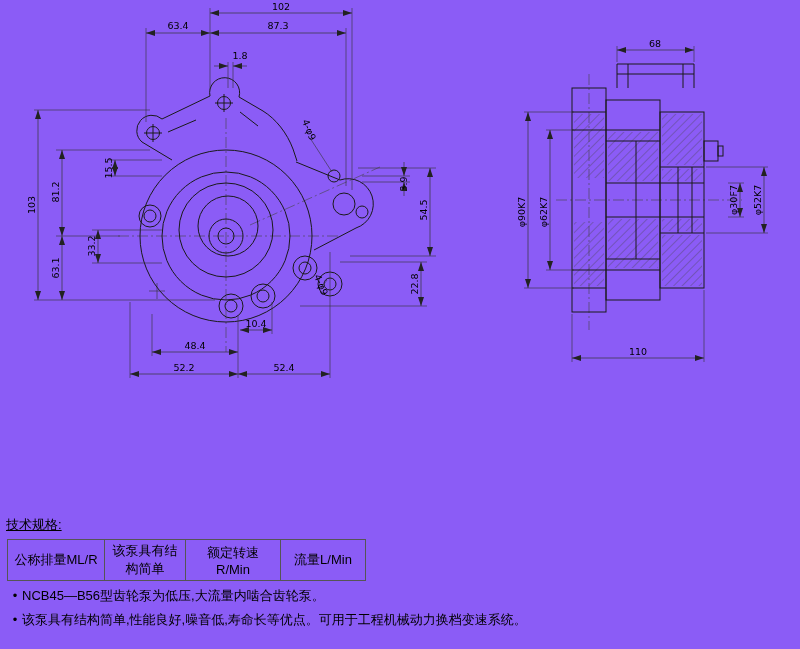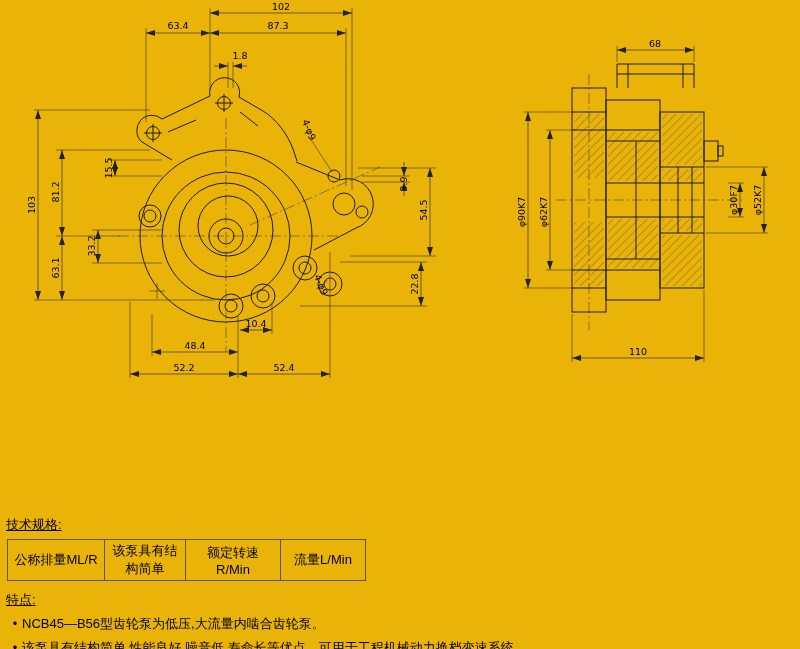--- a/index.html
+++ b/index.html
@@ -1,17 +1,17 @@
 <!DOCTYPE html>
 <html><head>
 <meta charset="utf-8">
 <style>
   html,body{margin:0;padding:0;background:#fff;}
   body{font-family:"Liberation Sans",sans-serif;color:#000;}
-  .page{width:800px;height:649px;background:#eab308;position:relative;overflow:hidden;}
+  .page{width:800px;height:649px;background:#8b5cf6;position:relative;overflow:hidden;}
   
   svg{display:block;}
   .out{fill:none;stroke:#1a1a1a;stroke-width:1;}
   .ext line{stroke:#333;stroke-width:0.6;}
   .dim line{stroke:#333;stroke-width:0.7;}
   .cl line{stroke:#444;stroke-width:0.6;stroke-dasharray:11 3 2 3;}
   .dt text{font-size:9.5px;fill:#000;text-anchor:middle;font-family:"DejaVu Sans",sans-serif;}
   .hatchg rect{fill:url(#hatchp);stroke:none;}
   
   .bottom{padding:2px 6px 0 6px;font-size:13px;}
@@ -260,21 +260,20 @@
       <tbody>
           <tr>
         <th class="c1">公称排量ML/R</th>
         <th class="c2">该泵具有结构简单</th>
         <th class="c3">额定转速R/Min</th>
         <th class="c4">流量L/Min</th>
       </tr>
     </tbody>
       </table>
 
-    <div class="sec-title" style="margin-top:10px;">特点:</div>
 
     <div class="feat-line">
       <span class="bullet">•</span><span>NCB45—B56型齿轮泵为低压,大流量内啮合齿轮泵。</span>
     </div>
     <div class="feat-line">
       <span class="bullet">•</span><span>该泵具有结构简单,性能良好,噪音低,寿命长等优点。可用于工程机械动力换档变速系统。</span>
     </div>
 
   </div>
 </div>

